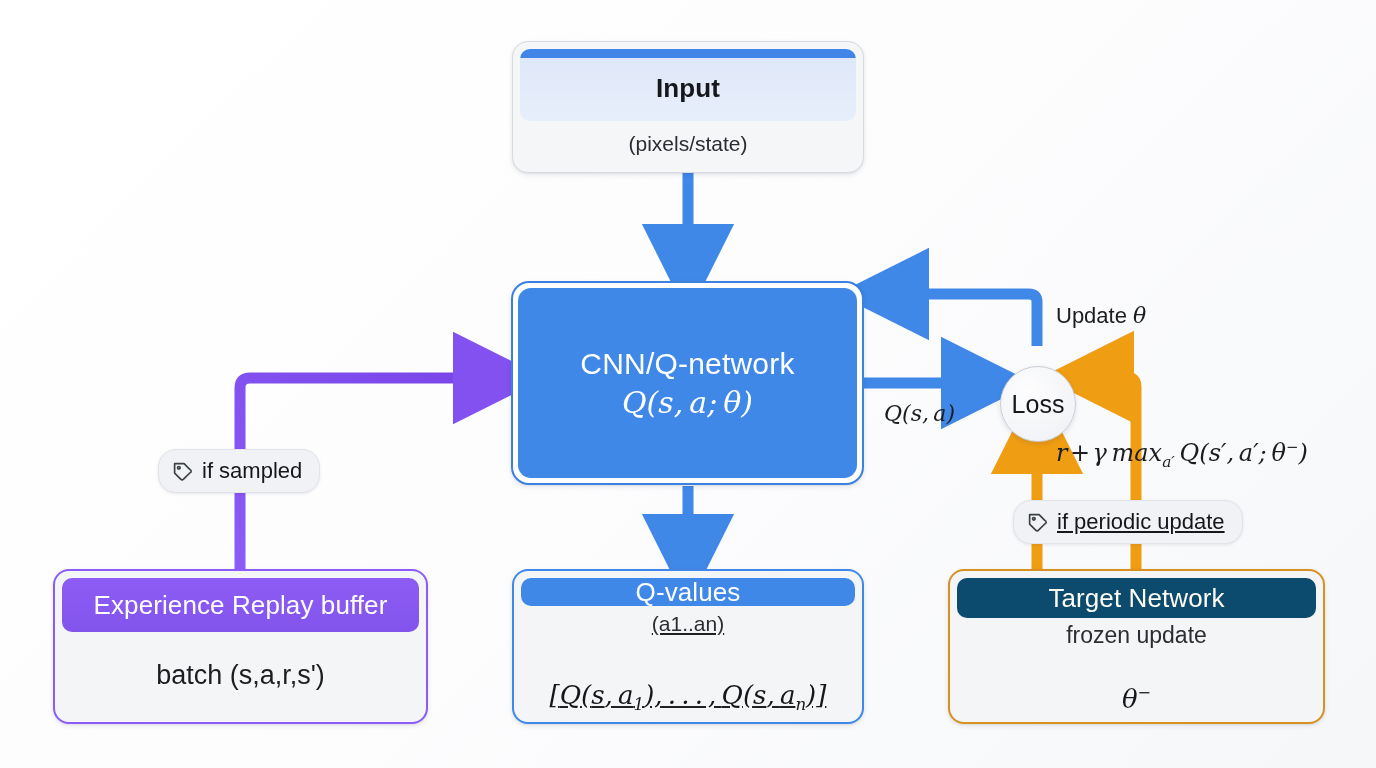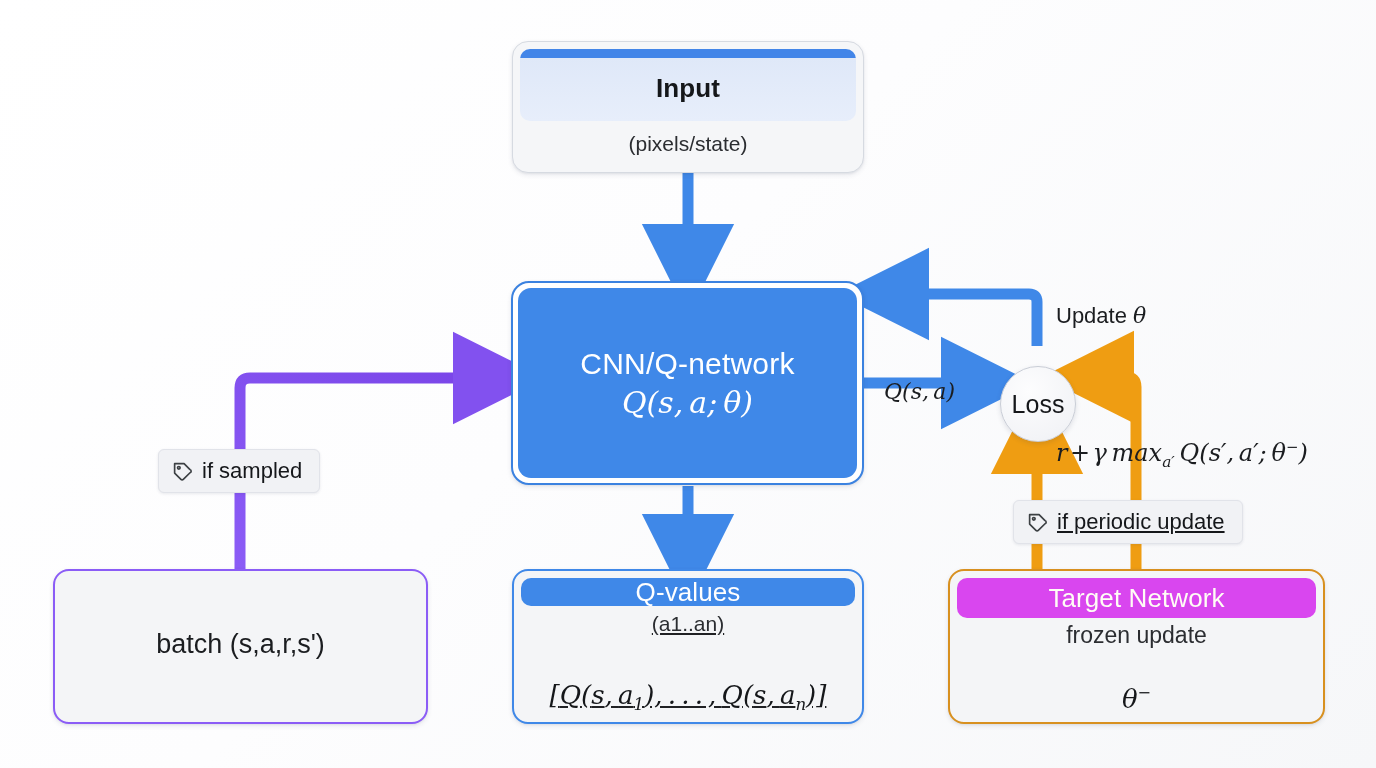--- a/index.html
+++ b/index.html
@@ -136,21 +136,21 @@
   }
   #node-replay .body .sub { font-size: 27px; color: #1b1d20; }
 
   
   #node-target {
     left: 948px; top: 569px; width: 377px; height: 155px;
     border: 2px solid #d8901f;
     background: #f4f5f7;
   }
   #node-target .hdr {
-    background: #d946ef;
+    background: #0c4a6e;
     color: #fffdf5;
     height: 54px;
     font-size: 26px;
   }
   #node-target .body { gap: 2px; padding-top: 4px; }
   #node-target .sub { font-size: 23px; }
   #node-target .mathline { font-size: 26px; }
 
   
   #node-loss {
@@ -179,21 +179,21 @@
     font-style: italic;
   }
 
   
   .tag {
     position: absolute;
     display: flex;
     align-items: center;
     gap: 9px;
     padding: 8px 17px 8px 13px;
-    border-radius: 6px;
+    border-radius: 18px;
     border: 1.5px solid #e1e3e9;
     background: #f1f2f5;
     box-shadow: 0 1px 3px rgba(40,50,80,.10);
     font-size: 22px;
     color: #15171a;
     white-space: nowrap;
     z-index: 12;
   }
   .tag svg { display: block; flex: none; }
 
@@ -266,38 +266,39 @@
 
   <div class="node" id="node-qvalues">
     <div class="hdr">Q-values</div>
     <div class="body">
       <div class="sub">(a1..an)</div>
       <div class="mathline" title="[Q(s,a_1), ..., Q(s,a_n)]">[<i>Q</i>(<i>s</i>, <i>a</i><sub class="mi">1</sub>), . . . , <i>Q</i>(<i>s</i>, <i>a</i><sub class="mi">n</sub>)]</div>
     </div>
   </div>
 
   <div class="node" id="node-replay">
+    <div class="hdr">Experience Replay buffer</div>
     <div class="body">
       <div class="sub">batch (s,a,r,s')</div>
     </div>
   </div>
 
   <div class="node" id="node-target">
     <div class="hdr">Target Network</div>
     <div class="body">
       <div class="sub">frozen update</div>
       <div class="mathline" title="theta minus">θ<sup class="mi">−</sup></div>
     </div>
   </div>
 
   <div id="node-loss">
     <span>Loss</span>
   </div>
 
-  <div class="edge-label math" style="left:884px; top:379px;" title="Q(s, a)">
+  <div class="edge-label math" style="left:884px; top:401px;" title="Q(s, a)">
     <i>Q</i>(<i>s</i>, <i>a</i>)
   </div>
 
   <div class="edge-label" style="left:1056px; top:303px;">
     Update <span style="font-family:'DejaVu Serif',serif; font-style:italic;">θ</span>
   </div>
 
   <div class="edge-label math" style="left:1056px; top:438px; font-size:24px;" title="r + gamma max_{a'} Q(s', a'; theta^-)">
     <i>r</i> + <i>γ</i> <span class="up">max</span><sub class="mi">a′</sub> <i>Q</i>(<i>s</i>′, <i>a</i>′; θ<sup class="mi">−</sup>)
   </div>

